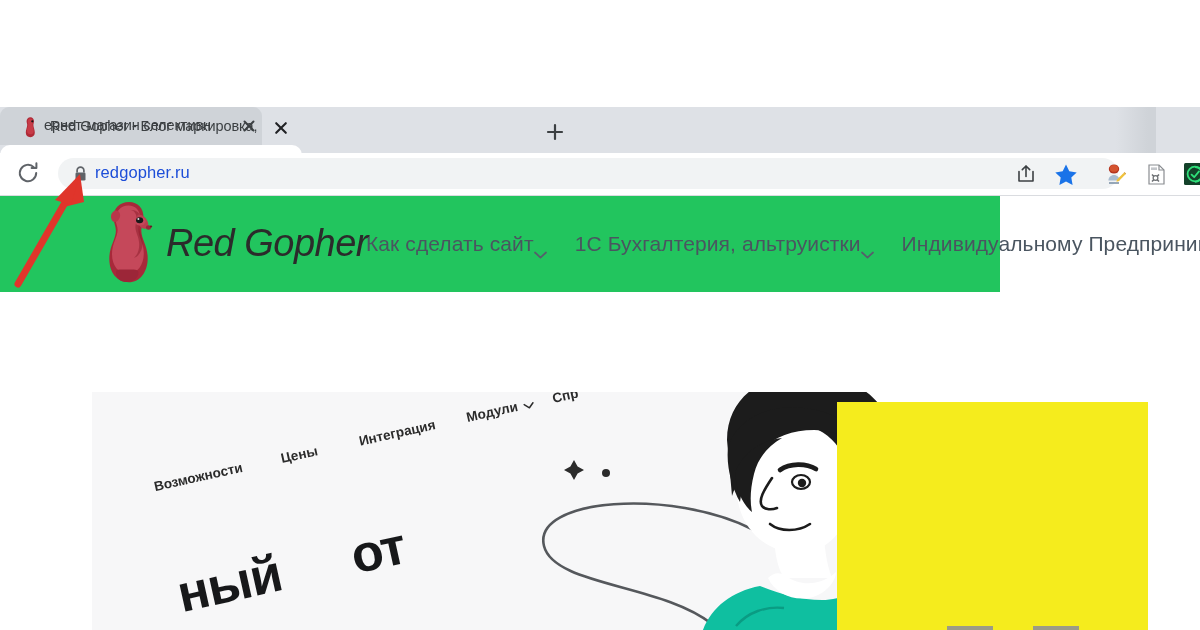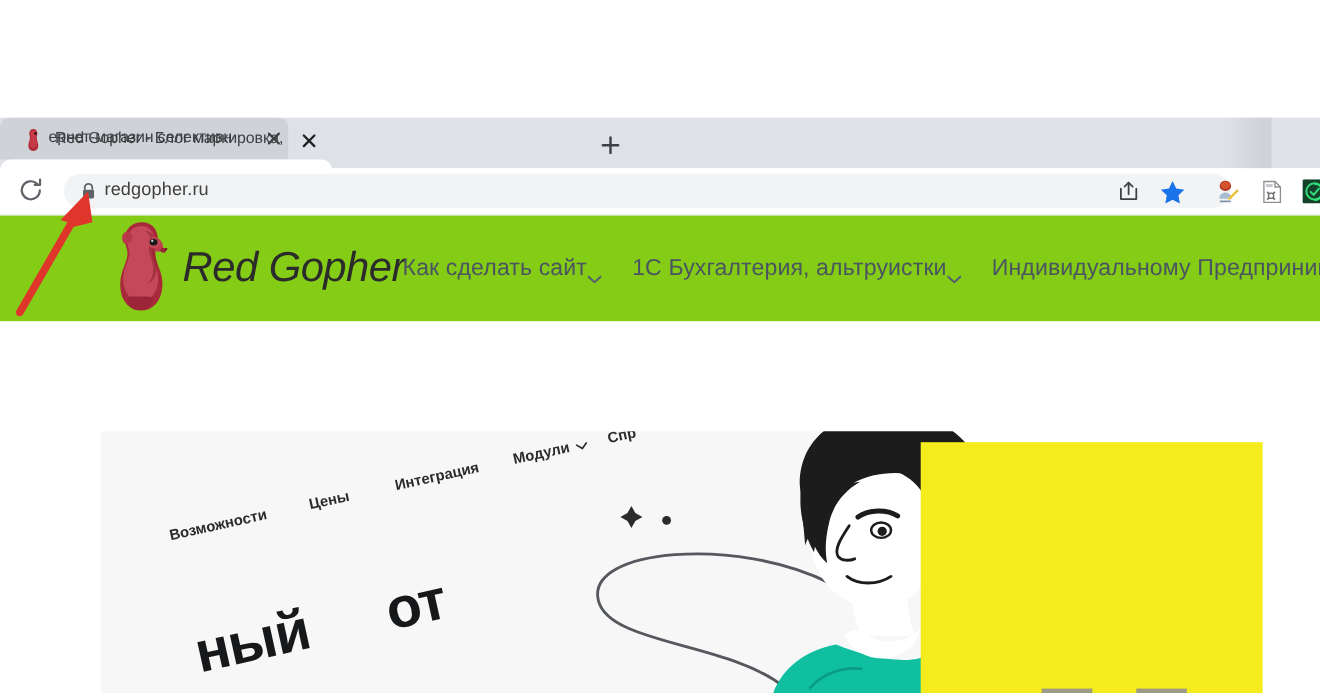--- a/index.html
+++ b/index.html
@@ -33,35 +33,35 @@
 
   
   .toolbar { position:absolute; left:0; top:46px; width:1200px; height:43px; background:#ffffff; }
   .toolbar-sep { position:absolute; left:0; top:88px; width:1200px; height:1px; background:#dadce0; }
 
   .reload { position:absolute; left:15px; top:160px; width:26px; height:26px; }
 
   .omnibox { position:absolute; left:58px; top:158px; width:1060px; height:31px;
              background:#f1f3f4; border-radius:16px; }
   .lock { position:absolute; left:73px; top:166px; width:15px; height:16px; }
-  .url { position:absolute; left:95px; top:163px; font-size:16.5px; color:#404040;
+  .url { position:absolute; left:95px; top:163px; font-size:16.5px; color:#1d4ed8;
          letter-spacing:.1px; }
 
   .omni-actions { position:absolute; left:1003px; top:158px; width:95px; height:31px;
                   background:#f1f3f4; border-radius:0 16px 16px 0; }
   .share-ic { position:absolute; left:1015px; top:164px; width:22px; height:20px; }
   .star-ic  { position:absolute; left:1054px; top:163px; width:24px; height:23px; }
 
   .ext { position:absolute; top:163px; width:22px; height:22px; }
   .ext1 { left:1104px; } .ext2 { left:1145px; } .ext3 { left:1184px; }
 
   
   .site { position:absolute; left:0; top:196px; width:1200px; height:434px; background:#ffffff; }
 
-  .site-header { position:absolute; left:0; top:0; width:1200px; height:96px; background:#84cc16; }
+  .site-header { position:absolute; left:0; top:0; width:1000px; height:96px; background:#22c55e; }
 
   .logo-gopher { position:absolute; left:96px; top:2px; width:66px; height:88px; }
   .logo-text { position:absolute; left:166px; top:26px; font-size:38px; font-style:italic;
                color:#2b2b2b; font-family:"Liberation Sans", sans-serif; letter-spacing:-.5px;
                font-weight:400; }
 
   .nav { position:absolute; left:366px; top:36px; display:flex; align-items:center; gap:28px; }
   .nav-item { display:flex; align-items:center; gap:0; font-size:21px; color:#4a5560;
               white-space:nowrap; letter-spacing:.1px; }
   .chev { display:inline-block; width:13px; height:8px; }

